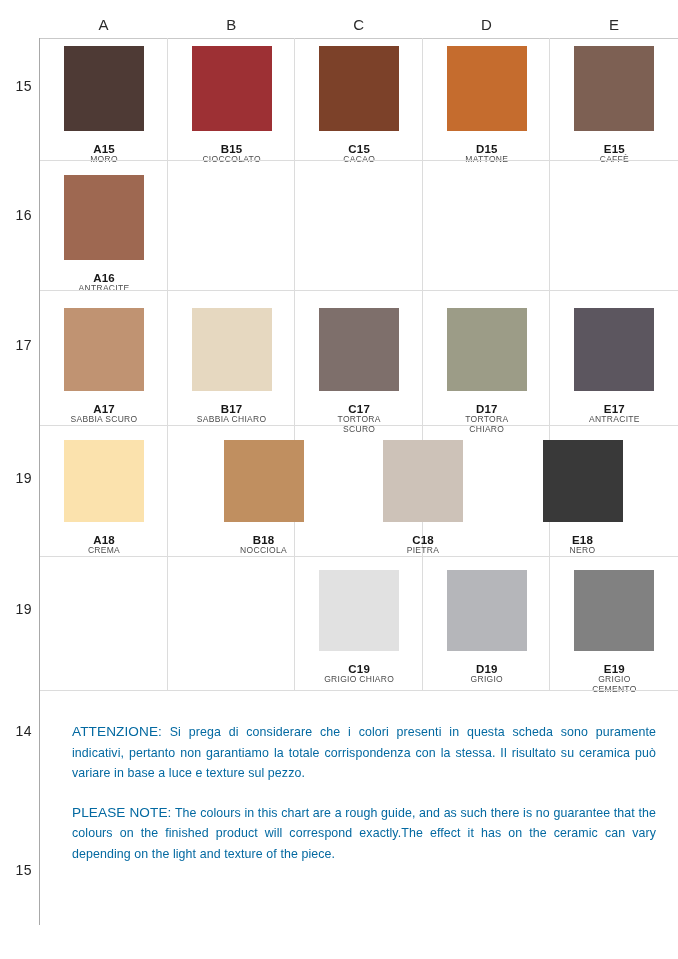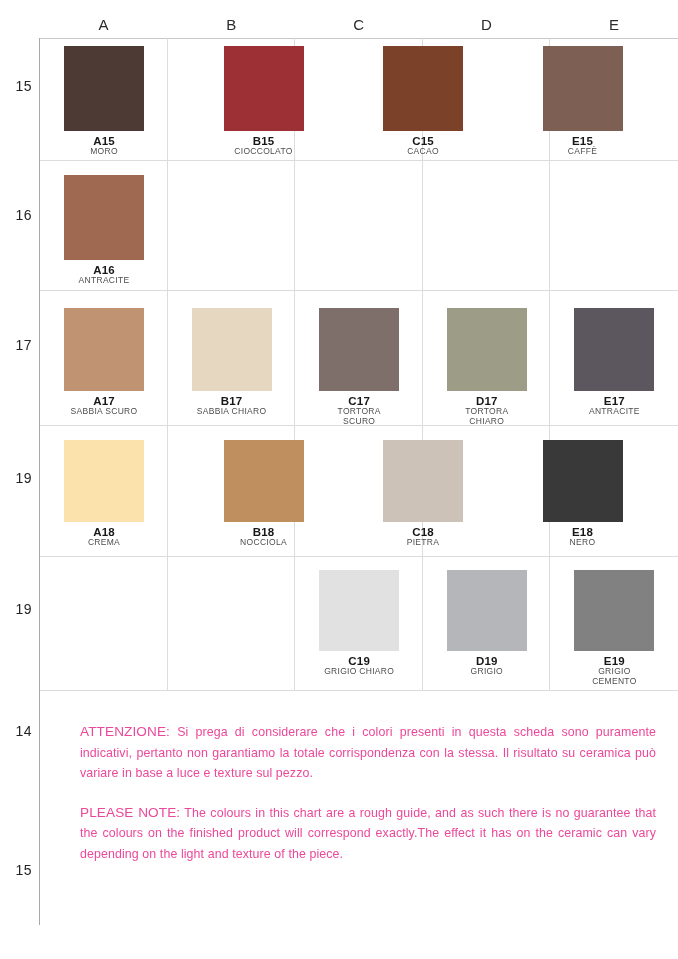--- a/index.html
+++ b/index.html
@@ -82,21 +82,21 @@
   .cell.empty { }
 
   .swatch {
     width: 80px;
     border: 0;
     display: block;
   }
   .swatch-caption {
     width: 80px;
     text-align: center;
-    margin-top: 4px;
+    margin-top: 12px;
   }
   .swatch-code {
     font-size: 11.5px;
     font-weight: bold;
     color: #171717;
     letter-spacing: .2px;
     line-height: 12px;
     font-family: "Liberation Sans", sans-serif;
   }
   .swatch-name {
@@ -119,24 +119,24 @@
   
   #notes {
     position: absolute;
     left: 64px;
     top: 722px;
     width: 592px;
   }
   .note-para {
     font-size: 12.4px;
     line-height: 20.5px;
-    color: #ec4899;
+    color: #0369a1;
     text-align: justify;
     font-family: "Liberation Sans", sans-serif;
-    margin: 0 0 19px 16px;
+    margin: 0 0 19px 8px;
     letter-spacing: .1px;
   }
   .note-para .lead {
     font-size: 13.6px;
   }
 </style>
 </head>
 <body>
 
 <div id="sheet">
@@ -181,20 +181,27 @@
       </div>
     </div>
     <div class="cell">
       <div class="swatch" style="height: 85px; background-color: rgb(124, 65, 41);"></div>
       <div class="swatch-caption">
         <div class="swatch-code">C15</div>
         <div class="swatch-name">CACAO</div>
       </div>
     </div>
     <div class="cell">
+      <div class="swatch" style="height: 85px; background-color: rgb(197, 108, 46);"></div>
+      <div class="swatch-caption">
+        <div class="swatch-code">D15</div>
+        <div class="swatch-name">MATTONE</div>
+      </div>
+    </div>
+    <div class="cell">
       <div class="swatch" style="height: 85px; background-color: rgb(125, 96, 83);"></div>
       <div class="swatch-caption">
         <div class="swatch-code">E15</div>
         <div class="swatch-name">CAFFÈ</div>
       </div>
     </div>
   </div>
   <div class="band-sep" style="top:160px;"></div>
 
   <div class="band" style="top:175px;flex-direction:column;">

